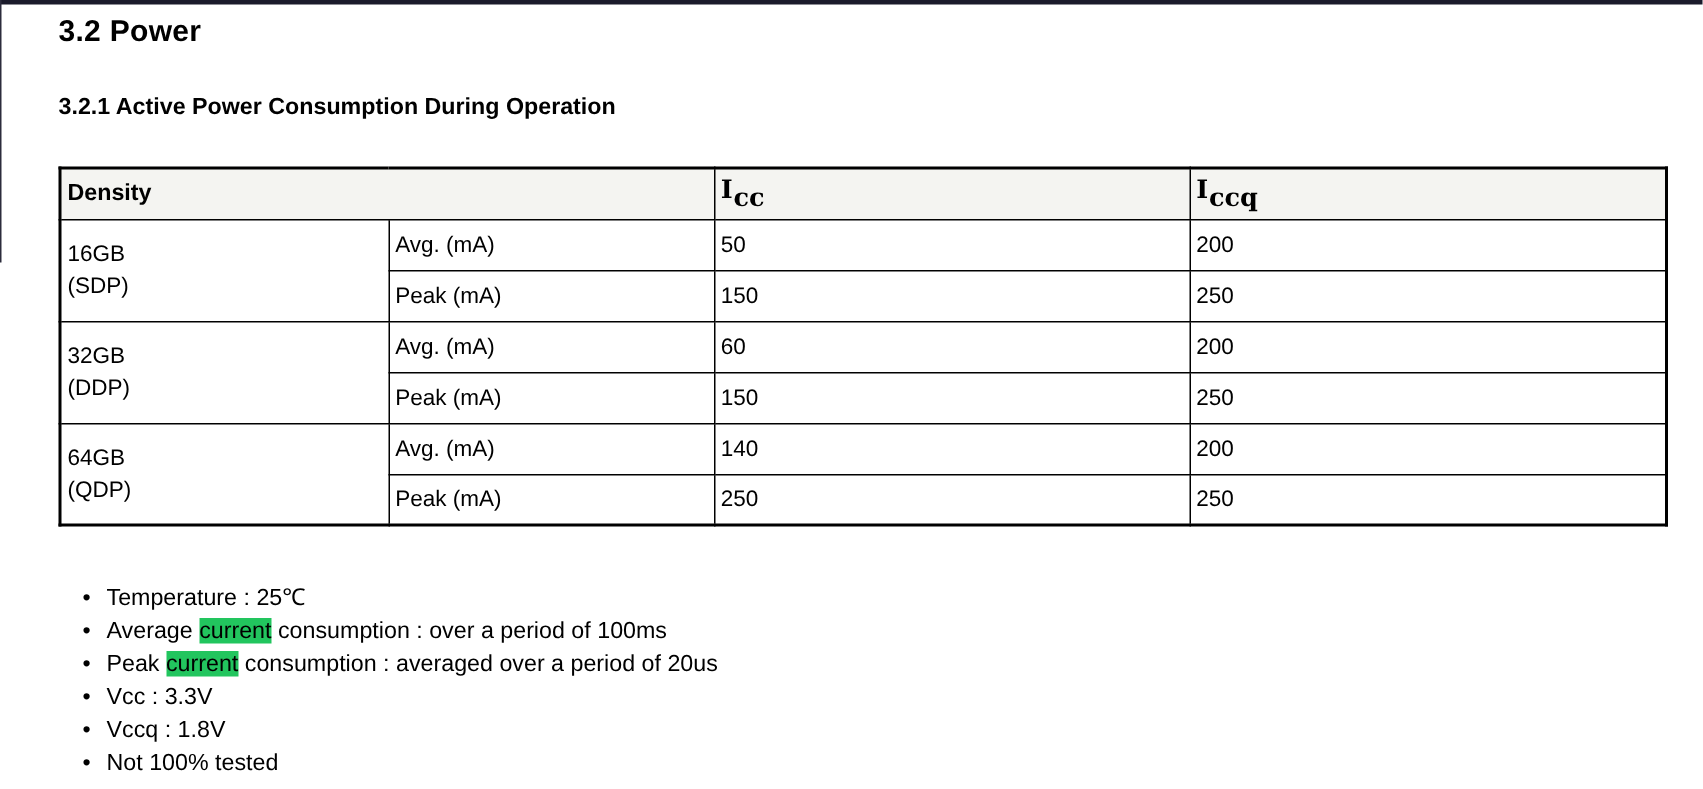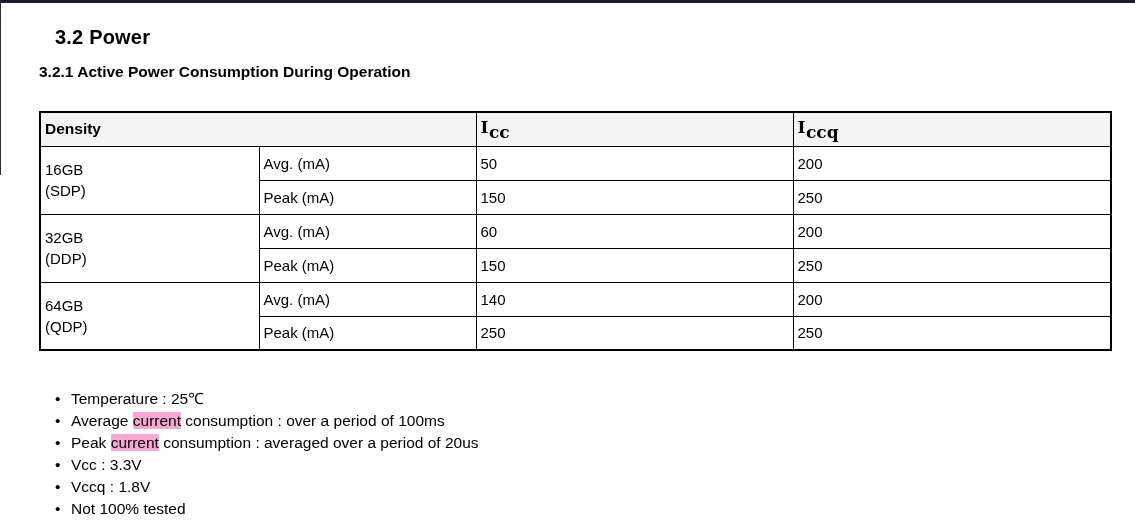--- a/index.html
+++ b/index.html
@@ -17,21 +17,21 @@
     width: 1135px; height: 3px;
     background: #1b1b2b;
   }
   .left-edge {
     position: absolute; top: 0; left: 0;
     width: 1px; height: 175px;
     background: #2c2c3c;
   }
   .section-title {
     position: absolute; left: 39px; top: 10px;
-    margin: 16px;
+    margin: 0;
     font-size: 20px; font-weight: bold;
     letter-spacing: 0.2px;
   }
   .subsection-title {
     position: absolute; left: 39px; top: 63px;
     margin: 0;
     font-size: 15.5px; font-weight: bold;
   }
   table.power-table {
     position: absolute; left: 39px; top: 111px;
@@ -68,21 +68,21 @@
   }
   .notes {
     position: absolute; left: 39px; top: 372px;
     margin: 16px; padding: 0;
     list-style: none;
     font-size: 15.5px;
     line-height: 22px;
   }
   .notes li { white-space: pre; }
   .bullet { display: inline-block; width: 16px; }
-  .hl { background: #f9a8d4; }
+  .hl { background: #22c55e; }
 </style>
 </head>
 <body>
 
 <div>
   <div class="top-edge"></div>
   <div class="left-edge"></div>
 
   <h1 class="section-title">3.2 Power</h1>
   <h2 class="subsection-title">3.2.1 Active Power Consumption During Operation</h2>

